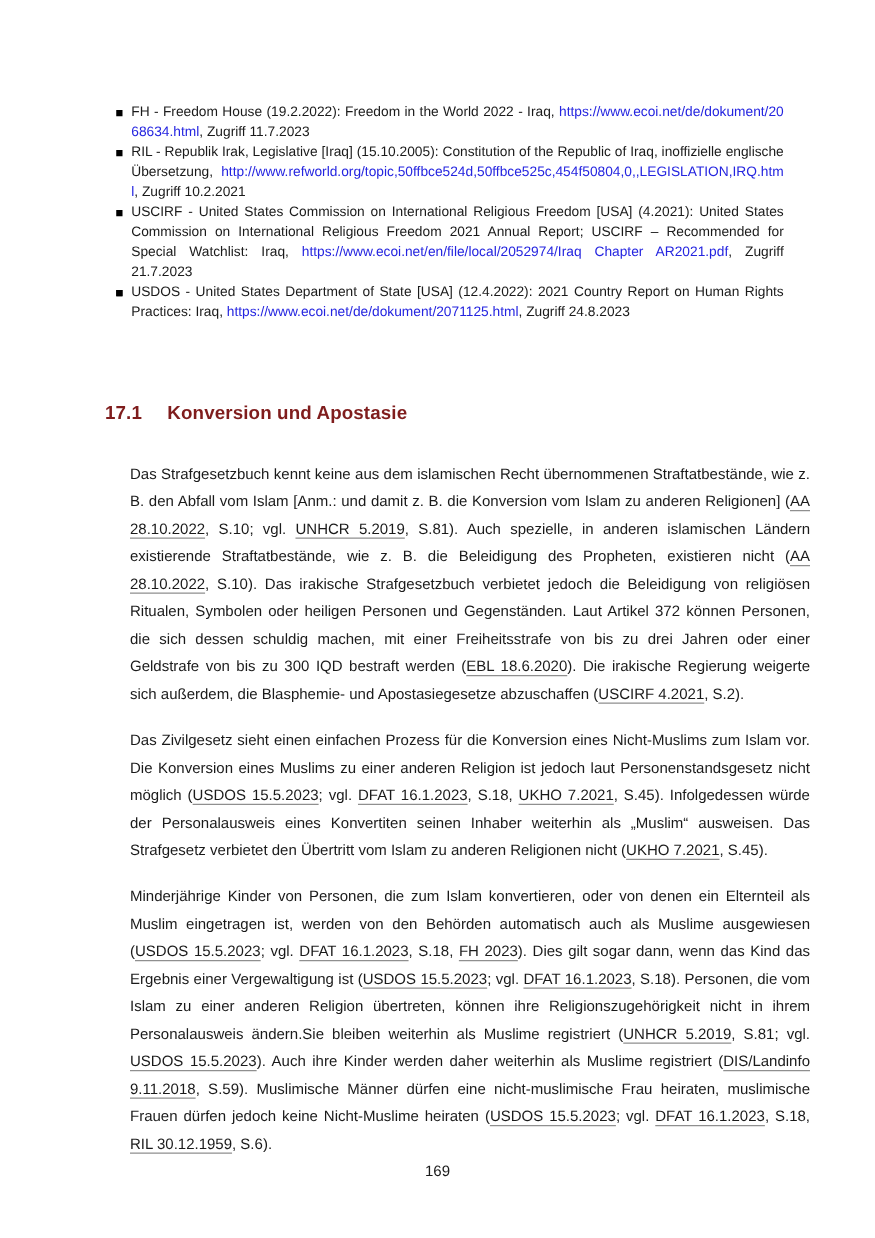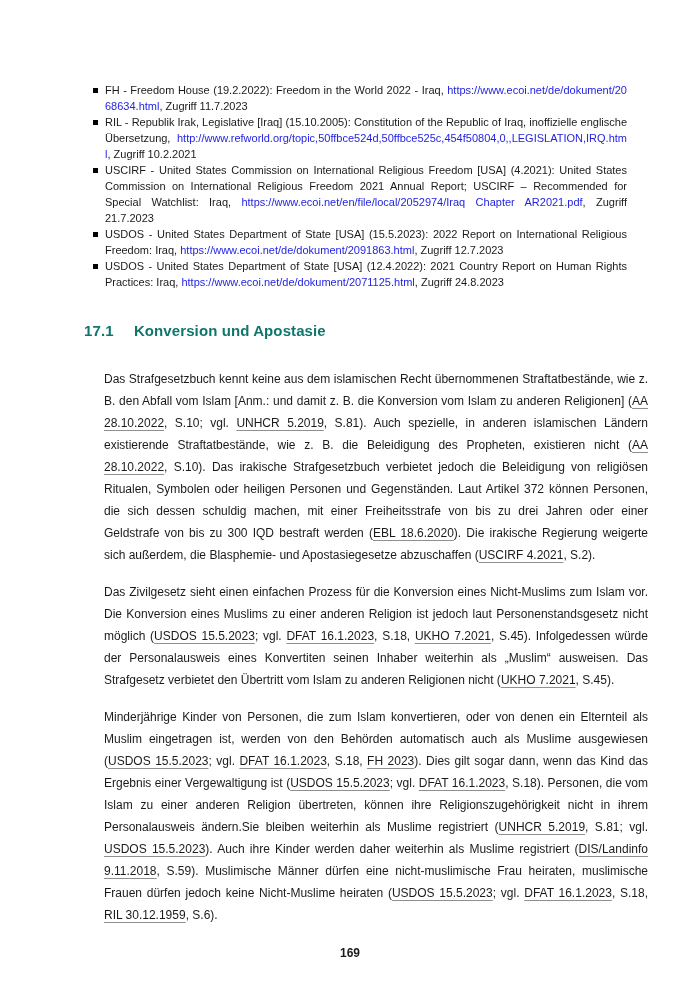--- a/index.html
+++ b/index.html
@@ -43,21 +43,21 @@
   .section-block {
     position: absolute;
     top: 322px;
     left: 84px;
     width: 544px;
   }
   h2.section-heading {
     margin: 0;
     font-size: 15px;
     font-weight: bold;
-    color: #0f766e;
+    color: #7f1d1d;
     letter-spacing: 0.1px;
   }
   h2.section-heading .sec-num { margin-right: 16px; }
   .last-modified {
     margin-top: 5px;
     font-size: 12.5px;
     color: #7b98a7;
   }
   
   .body-text {
@@ -85,50 +85,45 @@
     color: #1a1a1a;
     text-decoration: underline;
     text-decoration-color: #8f8f8f;
     text-decoration-thickness: 1px;
     text-underline-offset: 3px;
     cursor: pointer;
   }
   
   .page-number {
     position: absolute;
-    bottom: 30px;
+    bottom: 46px;
     left: 0;
     width: 100%;
     text-align: center;
     font-size: 12px;
     color: #1a1a1a;
-    font-weight: bold;
   }
 </style>
 </head>
 <body>
 
 <div class="page">
 
   <ul class="ref-list">
     <li>
       <span class="bullet"></span>
       <span><span class="seg-plain">FH - Freedom House (19.2.2022): Freedom in the World 2022 - Iraq, </span><a class="seg-link">https://www.ecoi.net/de/dokument/2068634.html</a><span class="seg-plain">, Zugriff 11.7.2023</span></span>
     </li>
     <li>
       <span class="bullet"></span>
       <span><span class="seg-plain">RIL - Republik Irak, Legislative [Iraq] (15.10.2005): Constitution of the Republic of Iraq, inoffizielle englische Übersetzung, </span><a class="seg-link">http://www.refworld.org/topic,50ffbce524d,50ffbce525c,454f50804,0,,LEGISLATION,IRQ.html</a><span class="seg-plain">, Zugriff 10.2.2021</span></span>
     </li>
     <li>
       <span class="bullet"></span>
       <span><span class="seg-plain">USCIRF - United States Commission on International Religious Freedom [USA] (4.2021): United States Commission on International Religious Freedom 2021 Annual Report; USCIRF – Recommended for Special Watchlist: Iraq, </span><a class="seg-link">https://www.ecoi.net/en/file/local/2052974/Iraq Chapter AR2021.pdf</a><span class="seg-plain">, Zugriff 21.7.2023</span></span>
-    </li>
-    <li>
-      <span class="bullet"></span>
-      <span><span class="seg-plain">USDOS - United States Department of State [USA] (15.5.2023): 2022 Report on International Religious Freedom: Iraq, </span><a class="seg-link">https://www.ecoi.net/de/dokument/2091863.html</a><span class="seg-plain">, Zugriff 12.7.2023</span></span>
     </li>
     <li>
       <span class="bullet"></span>
     </li>
     <li>
       <span class="bullet"></span>
       <span><span class="seg-plain">USDOS - United States Department of State [USA] (12.4.2022): 2021 Country Report on Human Rights Practices: Iraq, </span><a class="seg-link">https://www.ecoi.net/de/dokument/2071125.html</a><span class="seg-plain">, Zugriff 24.8.2023</span></span>
     </li>
   </ul>
 

